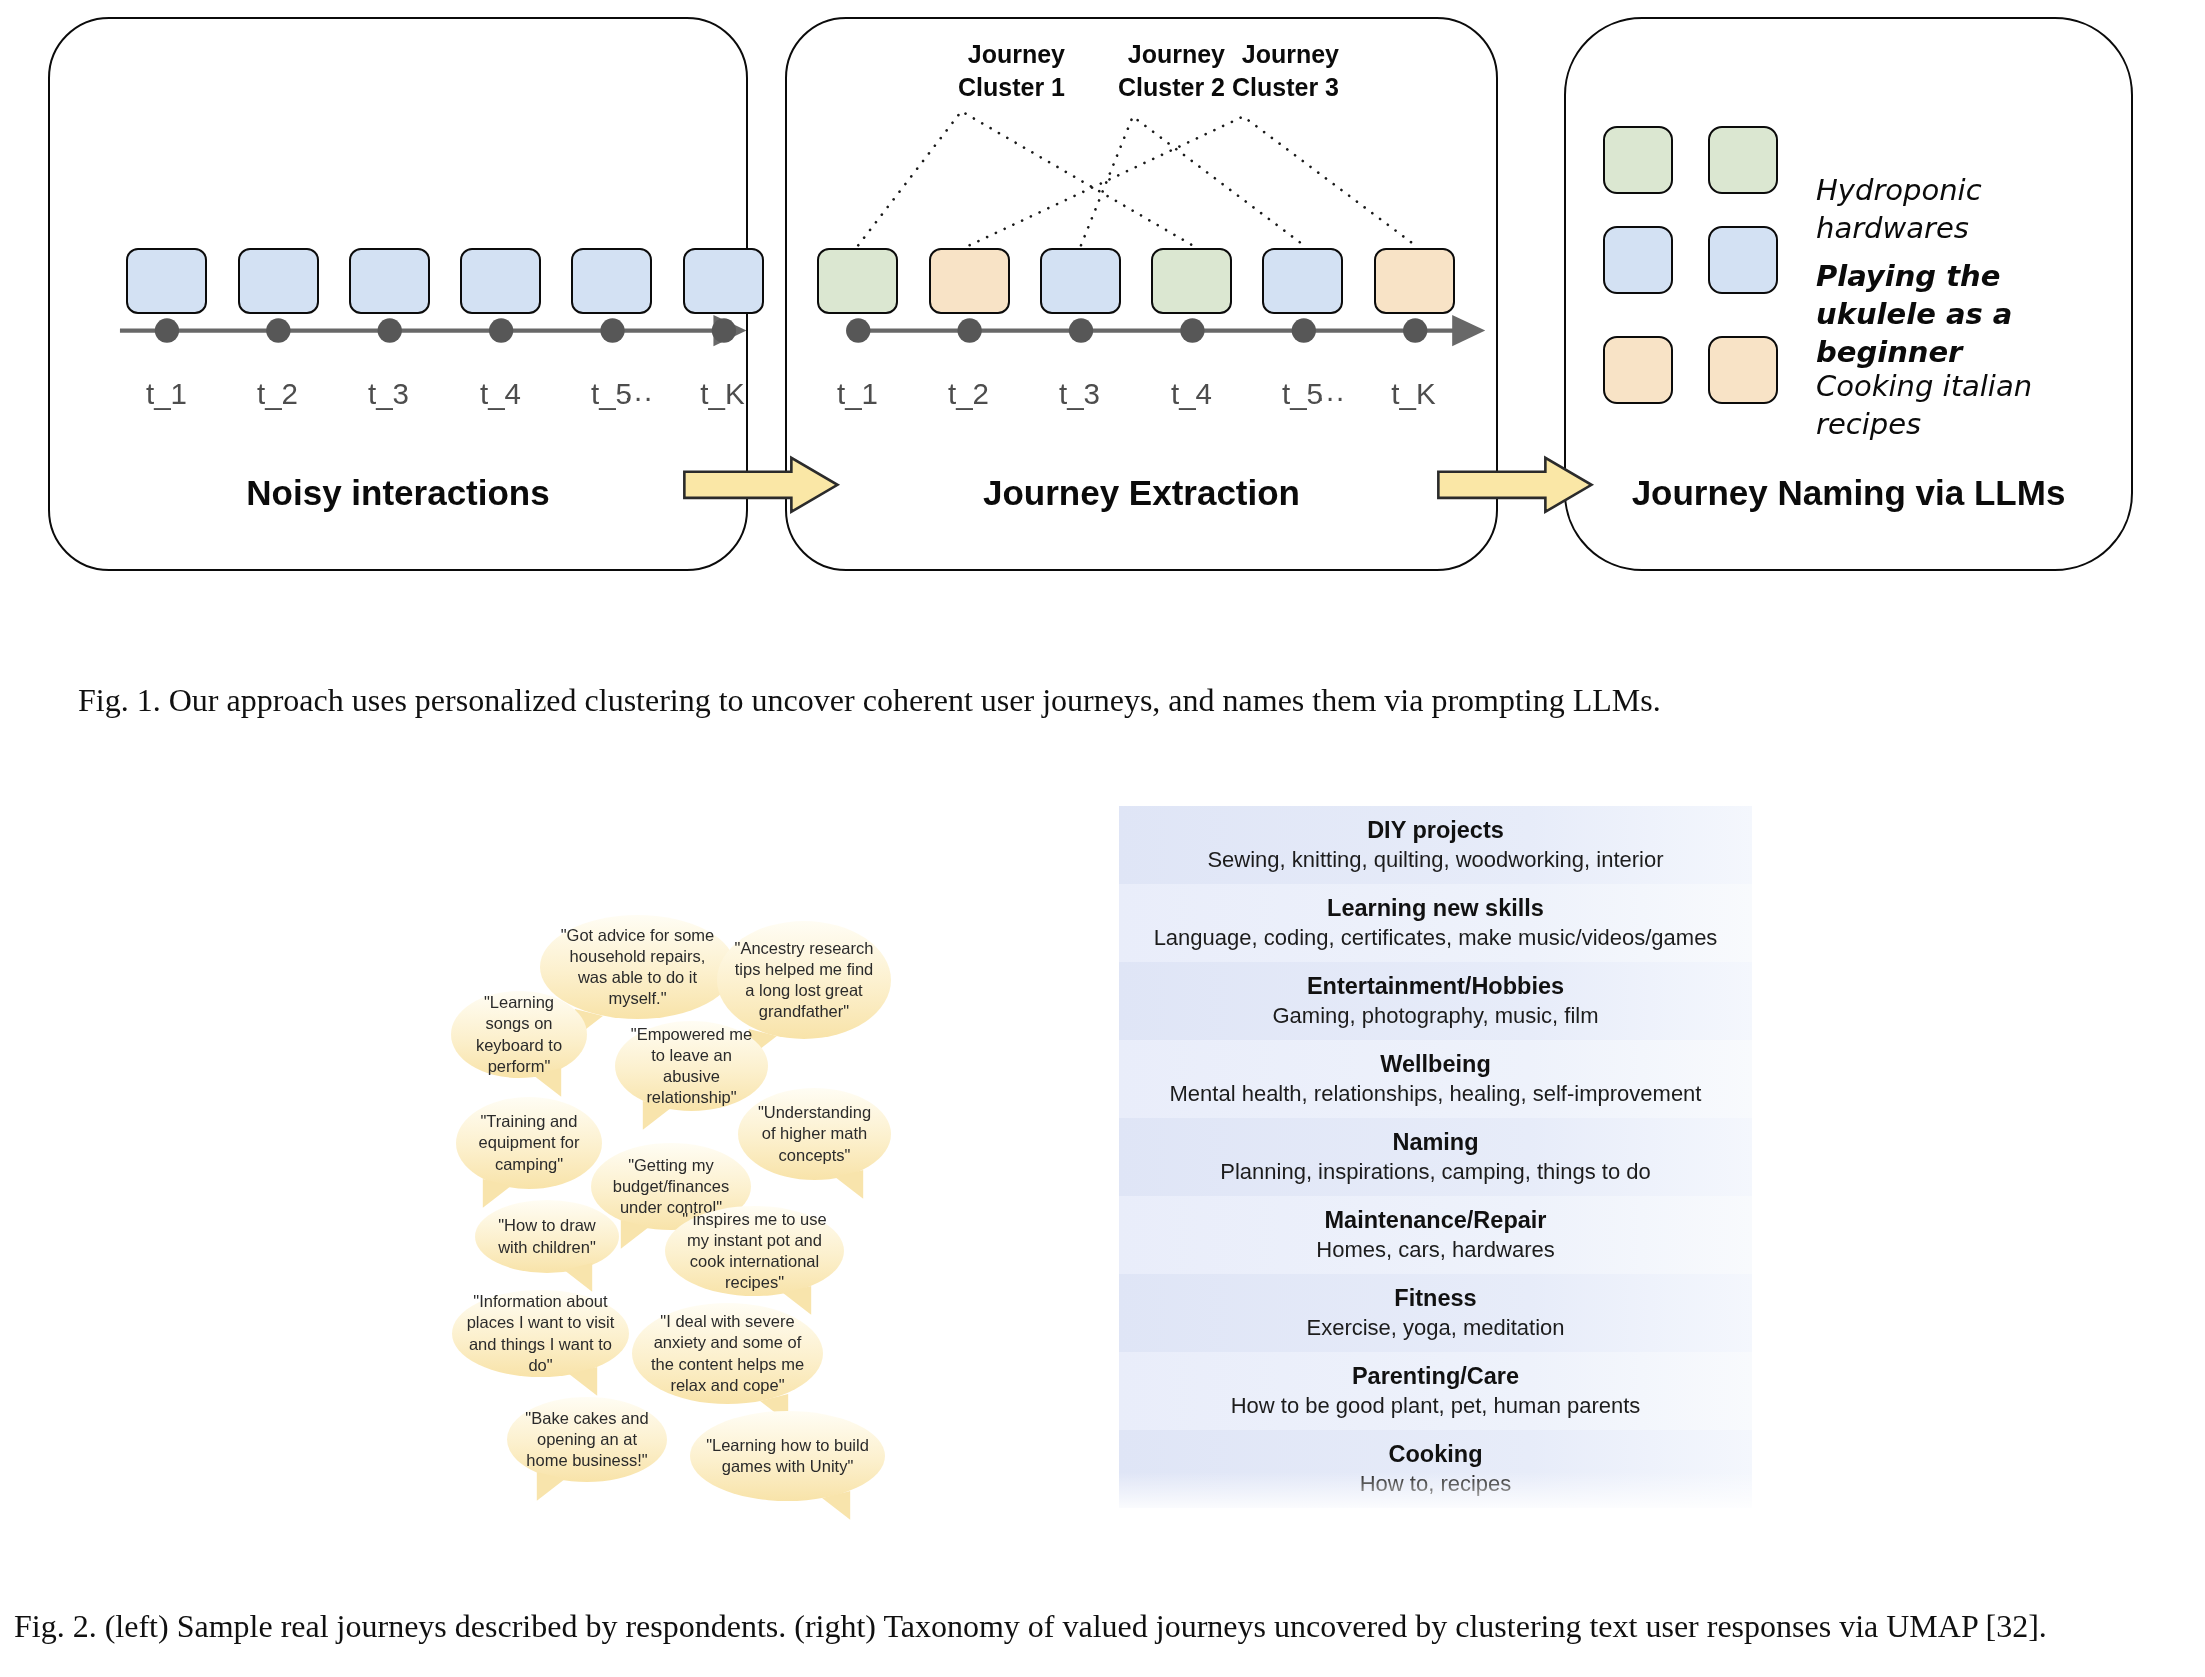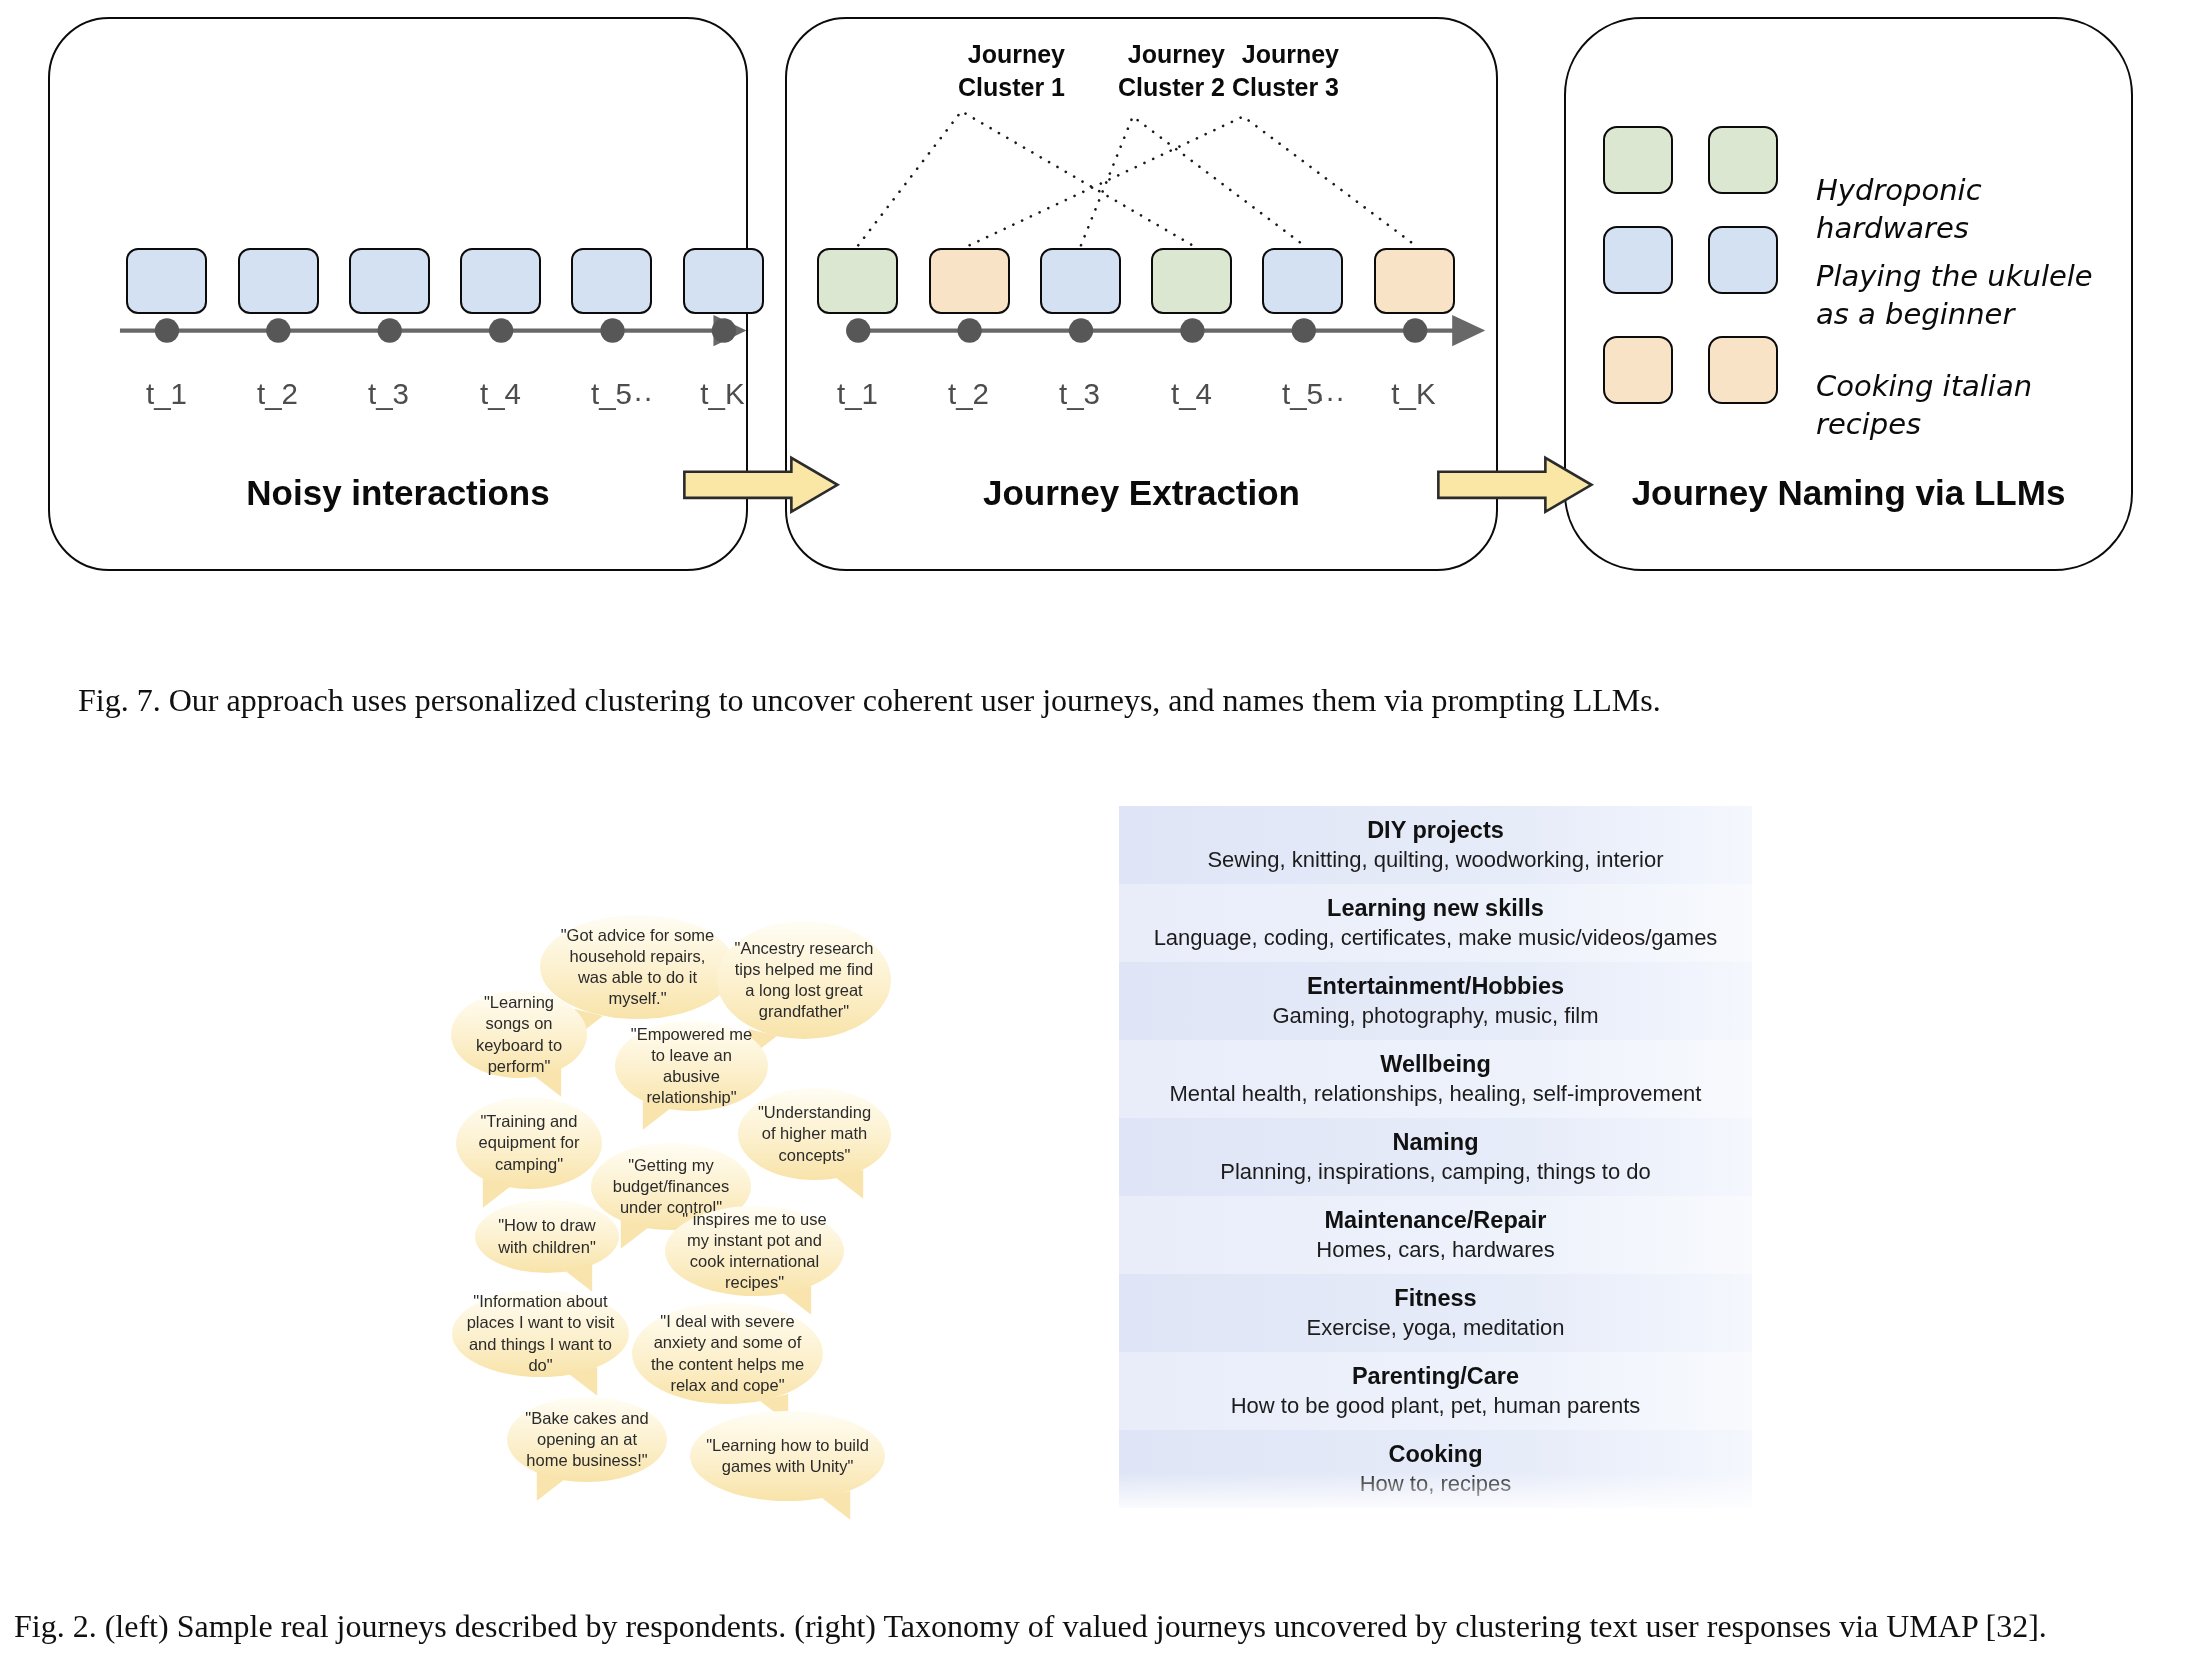--- a/index.html
+++ b/index.html
@@ -148,38 +148,38 @@
 
   <section class="panel panel-3">
     <div class="legend-row" style="top:141px;">
       <div class="sq c-green" style="left:37px;"></div>
       <div class="sq c-green" style="left:142px;"></div>
       <div class="legend-text" style="top:10.4px;">Hydroponic hardwares</div>
     </div>
     <div class="legend-row" style="top:241px;">
       <div class="sq c-blue" style="left:37px;"></div>
       <div class="sq c-blue" style="left:142px;"></div>
-      <div class="legend-text" style="top:-3.5px;">Playing the ukulele as a beginner</div>
+      <div class="legend-text" style="top:-3.5px;font-weight:bold;">Playing the ukulele as a beginner</div>
     </div>
     <div class="legend-row" style="top:351px;">
       <div class="sq c-orange" style="left:37px;"></div>
       <div class="sq c-orange" style="left:142px;"></div>
       <div class="legend-text" style="top:-3.5px;">Cooking italian recipes</div>
     </div>
     <h2 class="ptitle">Journey Naming via LLMs</h2>
   </section>
 
   <svg class="flow-arrow" style="left:680px;top:450px;" viewBox="0 0 200 85">
     <polygon points="5,25 128,25 128,9 181,40 128,71 128,55 5,55" fill="#fae7a6" stroke="#2b2b2b" stroke-width="3"></polygon>
   </svg>
   <svg class="flow-arrow" style="left:1434px;top:450px;" viewBox="0 0 200 85">
     <polygon points="5,25 128,25 128,9 181,40 128,71 128,55 5,55" fill="#fae7a6" stroke="#2b2b2b" stroke-width="3"></polygon>
   </svg>
 
-  <p class="caption cap1">Fig. 7.  Our approach uses personalized clustering to uncover coherent user journeys, and names them via prompting LLMs.</p>
+  <p class="caption cap1">Fig. 1.  Our approach uses personalized clustering to uncover coherent user journeys, and names them via prompting LLMs.</p>
 
   <div class="bubble" style="left:540px;top:915px;width:195px;height:104px;">
     <span>"Got advice for some household repairs, was able to do it myself."</span>
     <i class="tail tail-l"></i>
   </div>
   <div class="bubble" style="left:717px;top:921px;width:174px;height:118px;">
     <span>"Ancestry research tips helped me find a long lost great grandfather"</span>
     <i class="tail tail-l"></i>
   </div>
   <div class="bubble" style="left:451px;top:991px;width:136px;height:87px;">

